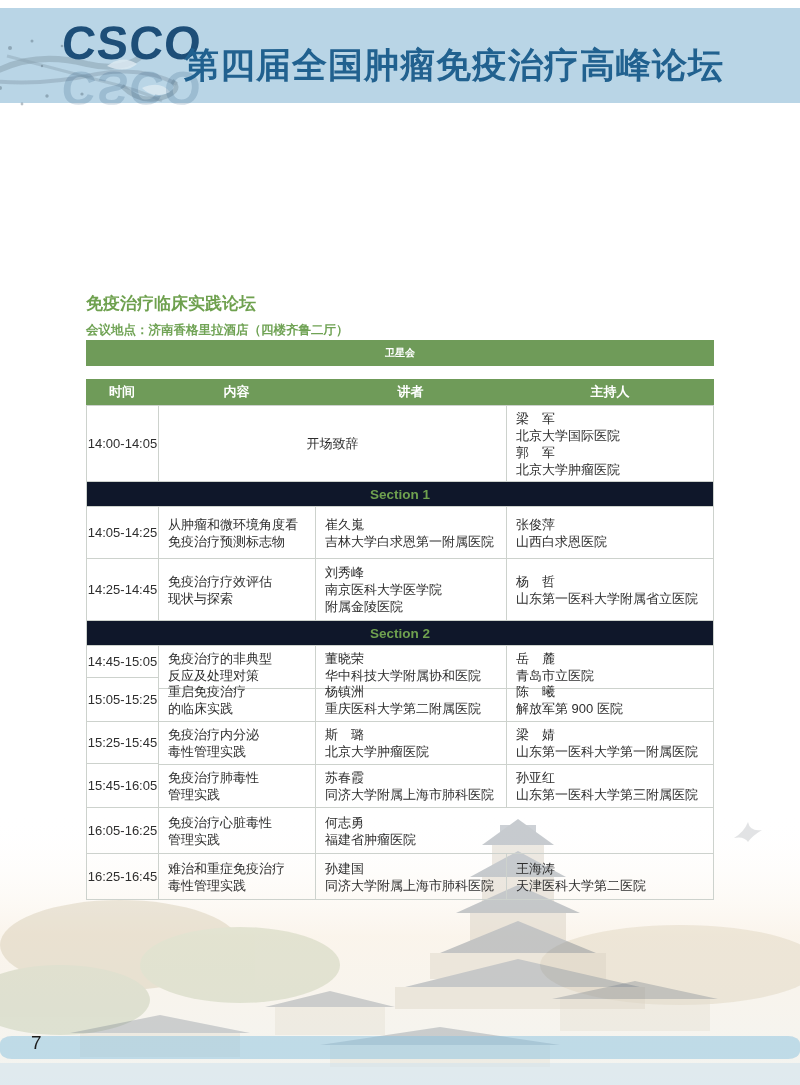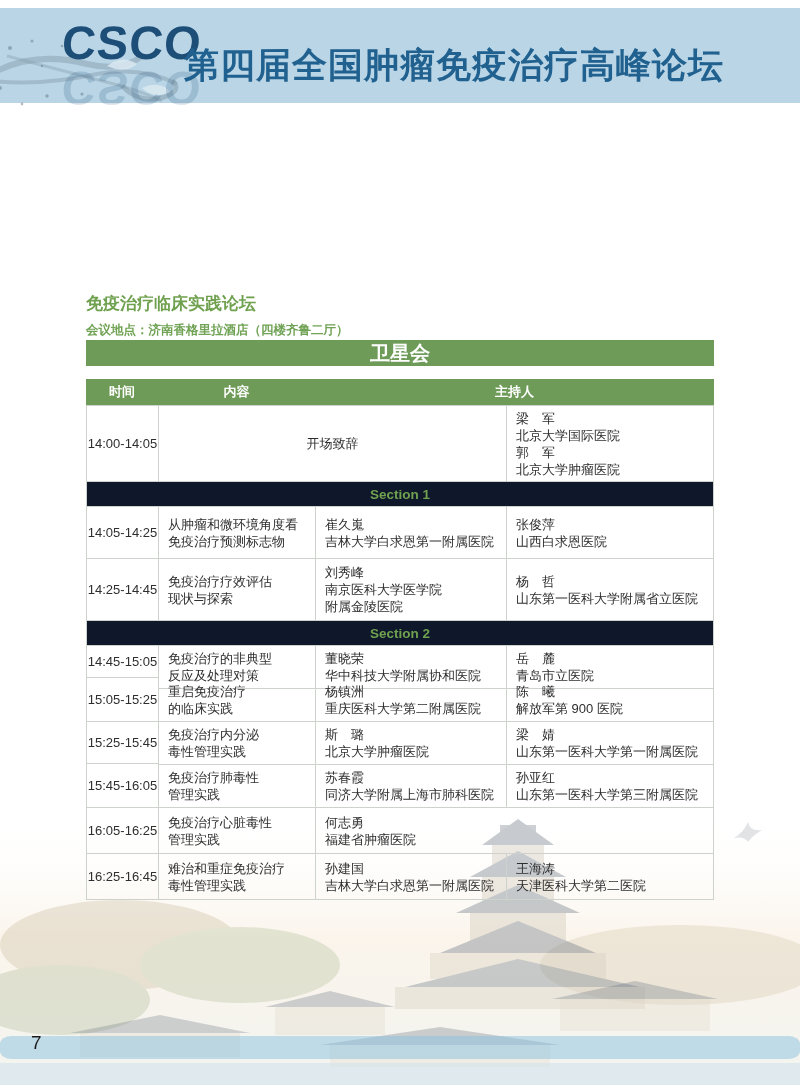--- a/index.html
+++ b/index.html
@@ -28,21 +28,21 @@
     font-size:35px;font-weight:800;color:#21618f;letter-spacing:1px;
     white-space:nowrap;
   }
   
   .forum-info{position:absolute;left:86px;top:254px;width:620px;margin-top:38px;}
   .forum-title{font-size:17px;font-weight:800;color:#6fa14f;margin:0 0 7px 0;}
   .forum-line{font-size:12.5px;font-weight:700;color:#70a355;line-height:17px;}
   
   .table{position:absolute;left:86px;top:340px;width:628px;font-size:13px;color:#2e2e2e;}
   .t-banner{
-    height:26px;background:#6f9b59;color:#ffffff;font-weight:700;font-size:20px;
+    height:26px;background:#6f9b59;color:#ffffff;font-weight:700;font-size:10px;
     display:flex;align-items:center;justify-content:center;
   }
   .t-cols{display:flex;height:26px;background:#6f9b59;color:#ffffff;font-weight:700;font-size:13px;margin-top:13px;}
   .t-cols>div{display:flex;align-items:center;justify-content:center;}
   .t-body{border-top:1px solid #cdd2cd;}
   .trow{display:flex;border-left:1px solid #cdd2cd;box-sizing:border-box;}
   .trow>div{
     border-right:1px solid #cdd2cd;border-bottom:1px solid #cdd2cd;
     box-sizing:border-box;display:flex;flex-direction:column;justify-content:center;
     white-space:pre-line;line-height:17px;
@@ -159,20 +159,21 @@
     <div class="forum-title">免疫治疗临床实践论坛</div>
     <div class="forum-line">会议地点：济南香格里拉酒店（四楼齐鲁二厅）</div>
     <div class="forum-line">时间：2021 年 5 月 29 日</div>
   </div>
 
   <div class="table">
     <div class="t-banner">卫星会</div>
     <div class="t-cols">
       <div class="c1">时间</div>
       <div class="c2">内容</div>
+      <div class="c3">讲者</div>
       <div class="c4">主持人</div>
     </div>
     <div class="t-body">
 
       <div class="trow" style="height:76px">
         <div class="c1 cell-time">14:00-14:05</div>
         <div class="c-merged">开场致辞</div>
         <div class="c4 cell-pad">梁　军
 北京大学国际医院
 郭　军
@@ -246,21 +247,21 @@
         <div class="c2 cell-pad">免疫治疗心脏毒性
 管理实践</div>
         <div class="c4 cell-pad">何志勇
 福建省肿瘤医院</div>
       </div>
       <div class="trow" style="height:46px">
         <div class="c1 cell-time">16:25-16:45</div>
         <div class="c2 cell-pad">难治和重症免疫治疗
 毒性管理实践</div>
         <div class="c3 cell-pad">孙建国
-吉林大学白求恩第一附属医院</div>
+同济大学附属上海市肺科医院</div>
         <div class="c4 cell-pad">王海涛
 天津医科大学第二医院</div>
       </div>
 
     </div>
   </div>
 
   <div class="blue-band"></div>
   <div class="page-number">7</div>
 

